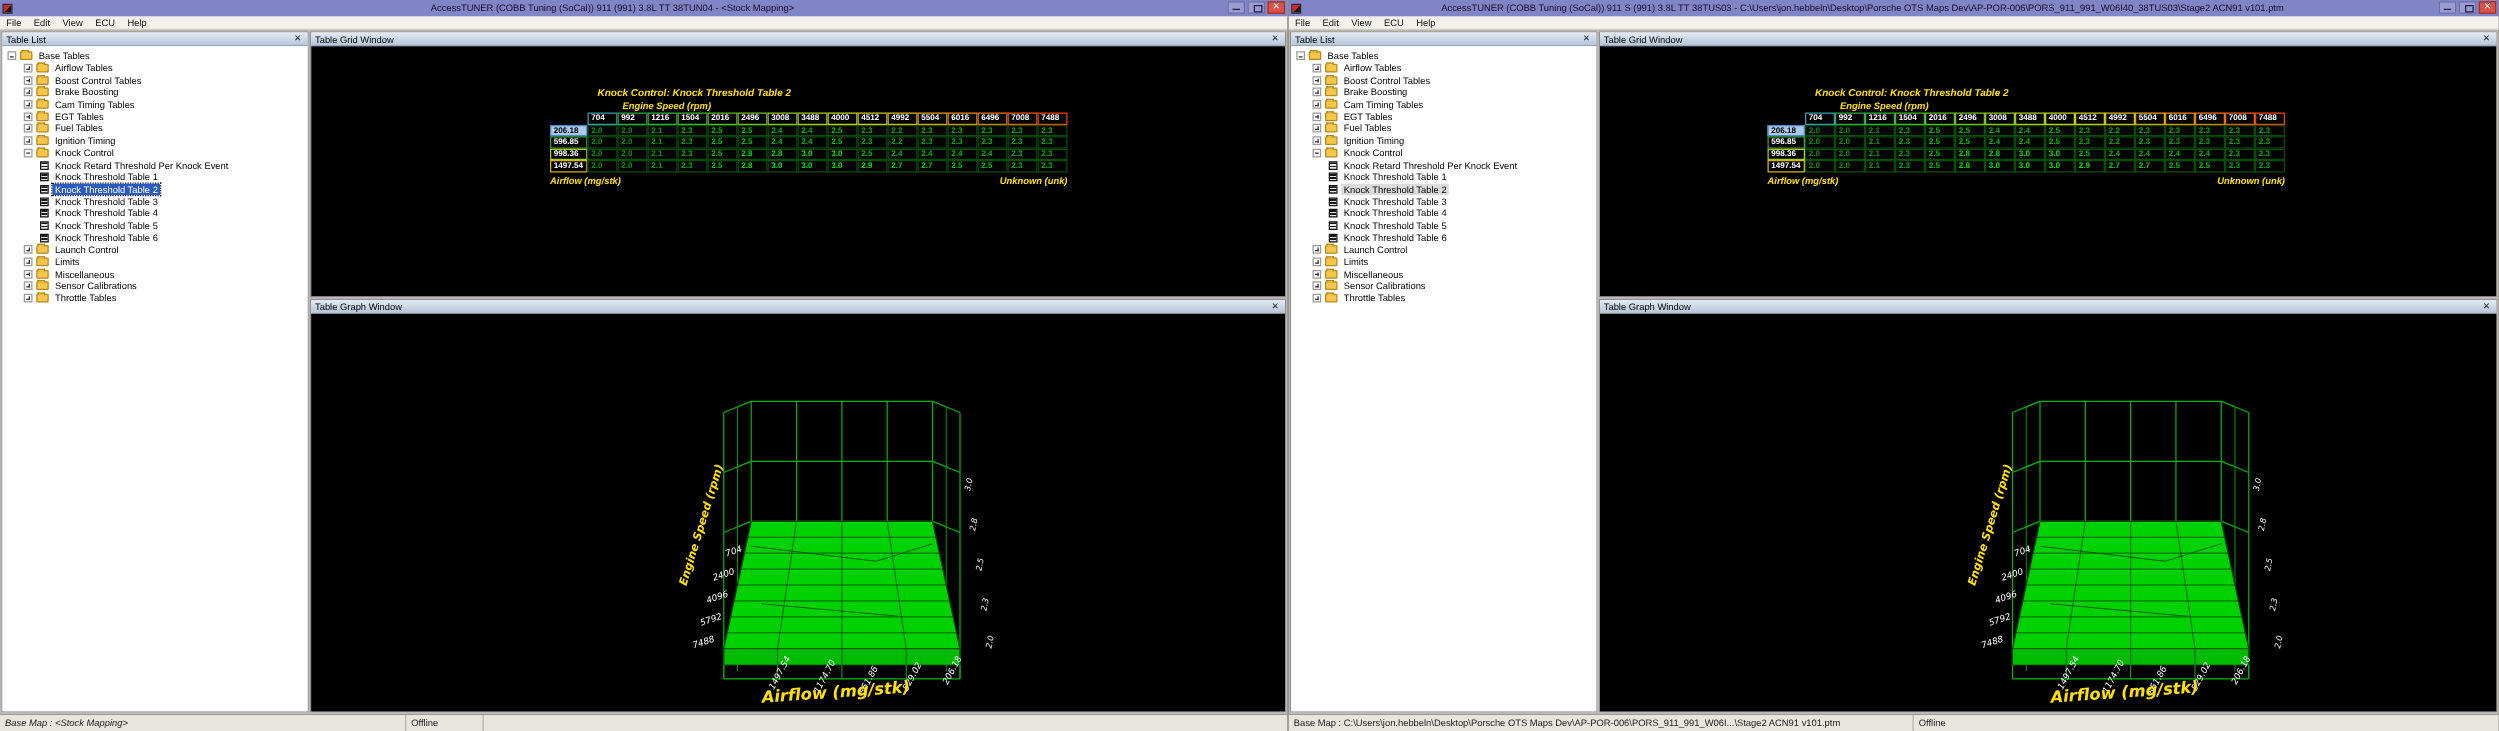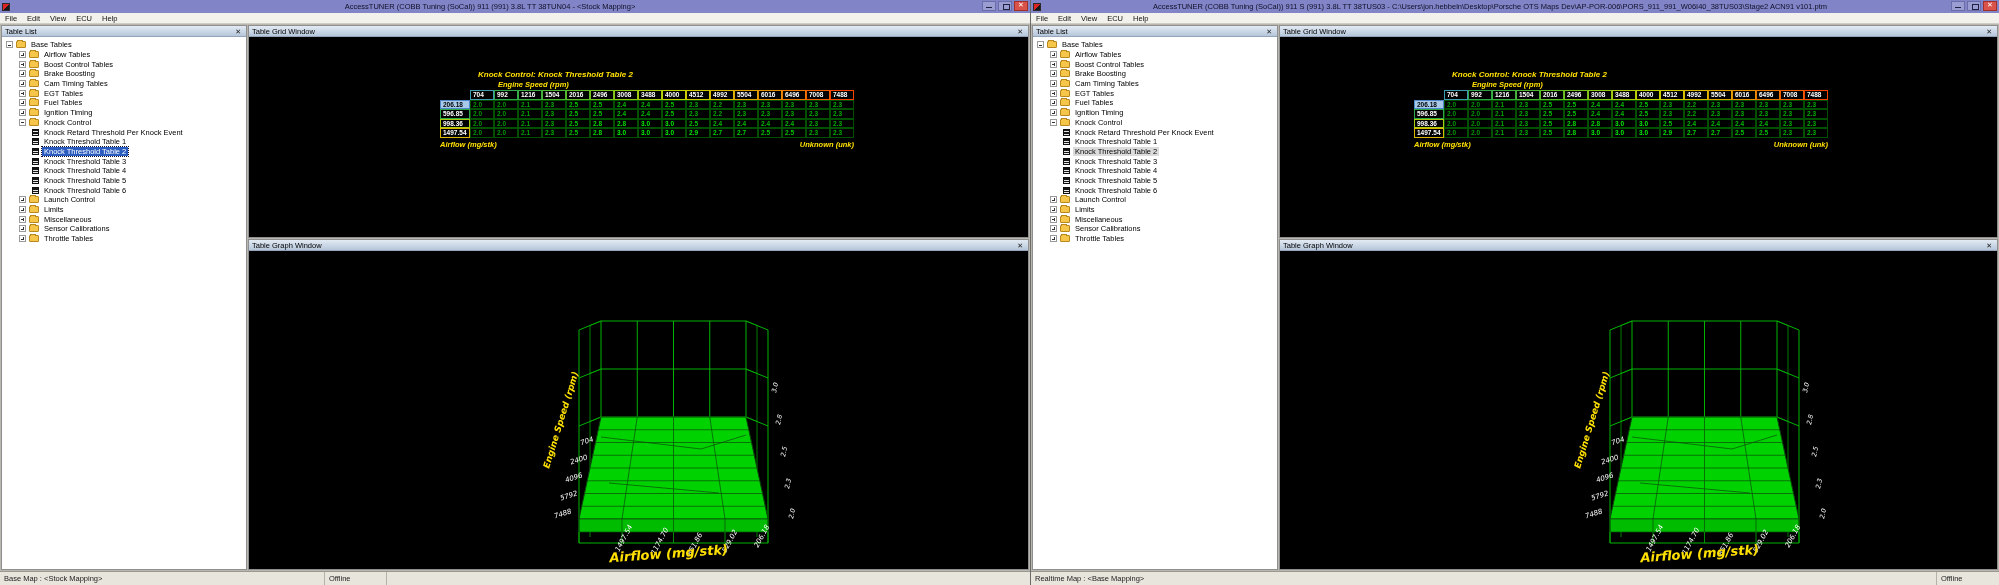--- a/index.html
+++ b/index.html
@@ -99,21 +99,21 @@
 
   
   .graph-holder { position:absolute; inset:0; overflow:hidden; }
 
   
   .statusbar { flex:0 0 14px; height:14px; background:#e8e5dc; display:flex;
                border-top:1px solid #9b998f; }
   .seg { border-right:1px solid #b5b3a9; padding:0 4px; font-size:7.5px; color:#222;
          display:flex; align-items:center; white-space:nowrap; overflow:hidden; }
   .seg.fill { flex:1 1 auto; border-right:none; }
-  .win.left  .seg.s0 { width:325px; } .win.left  .seg.s1 { width:405px; }
+  .win.left  .seg.s0 { width:325px;font-style:italic; } .win.left  .seg.s1 { width:405px; }
   .win.left  .seg.s2 { width:62px; }
   .win.right .seg.s0 { width:500px; } .win.right .seg.s1 { flex:1 1 auto; }
   .win.right .seg.s2 { width:62px; border-right:none; }
 </style>
 </head>
 <body>
 
 <div class="desktop">
 
   <section class="win left">
@@ -787,18 +787,18 @@
                 <text x="0" y="0" transform="translate(536,206) rotate(-78)" font-family="DejaVu Sans, sans-serif" font-size="6.5" font-style="italic" fill="#fff" text-anchor="start">2.5</text>
                 <text x="0" y="0" transform="translate(540,238) rotate(-78)" font-family="DejaVu Sans, sans-serif" font-size="6.5" font-style="italic" fill="#fff" text-anchor="start">2.3</text>
                 <text x="0" y="0" transform="translate(544,268) rotate(-78)" font-family="DejaVu Sans, sans-serif" font-size="6.5" font-style="italic" fill="#fff" text-anchor="start">2.0</text>
                 <text x="0" y="0" transform="translate(300,218) rotate(-73)" font-family="DejaVu Sans, sans-serif" font-size="9" font-style="italic" font-weight="bold" fill="#ffe000" text-anchor="start">Engine Speed (rpm)</text>
                 <text x="0" y="0" transform="translate(420,307) rotate(-4)" font-family="DejaVu Sans, sans-serif" font-size="13" font-style="italic" font-weight="bold" fill="#ffe000" text-anchor="middle">Airflow (mg/stk)</text>
               </svg></div>
         </div>
       </div>
     </div>
     <div class="statusbar">
-      <span class="seg s1">Realtime Map : &lt;Base Mapping&gt;</span>
+      <span class="seg s0">Base Map : C:\Users\jon.hebbeln\Desktop\Porsche OTS Maps Dev\AP-POR-006\PORS_911_991_W06I...\Stage2 ACN91 v101.ptm</span>
       <span class="seg s2">Offline</span>
     </div>
   </section>
 
 </div>
 
 </body></html>

